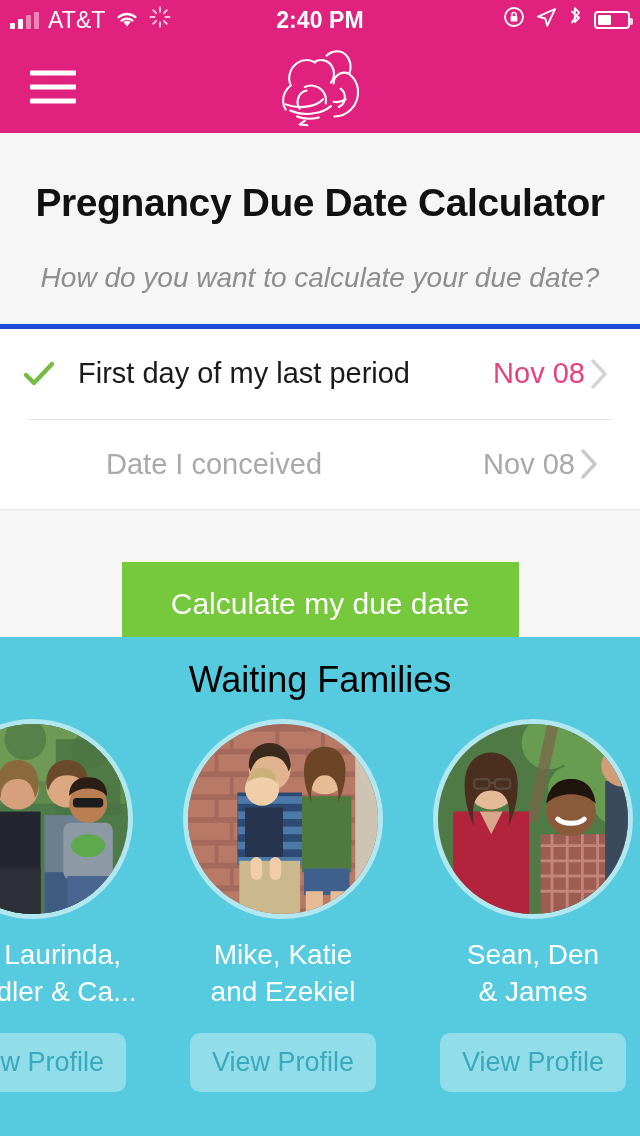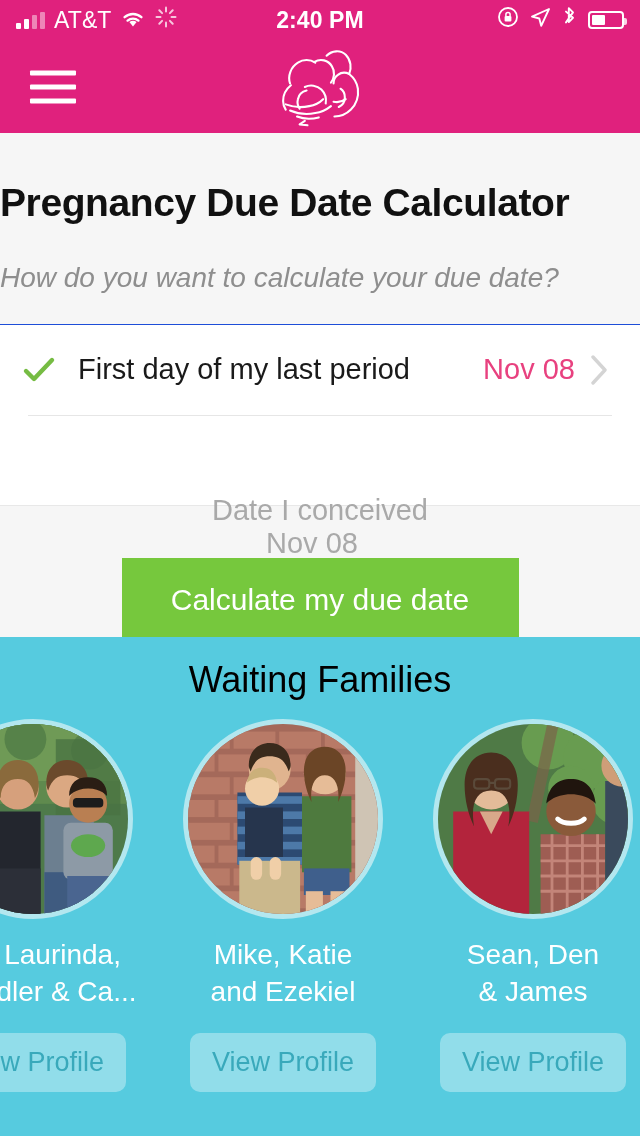--- a/index.html
+++ b/index.html
@@ -7,21 +7,21 @@
   body {
     font-family:"Liberation Sans", sans-serif;
     background:#f5f5f5;
     -webkit-font-smoothing:antialiased;
   }
   .phone { width:640px; height:1136px; position:relative; overflow:hidden; }
 
   
   .statusbar {
     height:40px; background:#e0217d; color:#ffffff;
-    display:flex; align-items:center; padding:0 16px;
+    display:flex; align-items:center; padding:0 10px;
     font-size:23px; letter-spacing:.1px;
   }
   .sb-left { display:flex; align-items:center; gap:9px; flex:1; }
   .sb-center { display:flex; align-items:center; justify-content:center; flex:0 0 auto; }
   .sb-right { display:flex; align-items:center; gap:11px; flex:1; justify-content:flex-end; }
   .bars { display:flex; align-items:flex-end; gap:3px; height:17px; }
   .bars i { width:5px; background:#ffffff; border-radius:1px; display:block; }
   .bars i:nth-child(1){ height:6px; }
   .bars i:nth-child(2){ height:10px; }
   .bars i:nth-child(3){ height:14px; opacity:.45; }
@@ -45,45 +45,45 @@
   }
   .hamburger {
     position:absolute; left:30px; top:50%; transform:translateY(-50%);
     width:46px; display:flex; flex-direction:column; gap:9px; cursor:pointer;
   }
   .hamburger span { display:block; height:5px; background:#ffffff; border-radius:1px; }
   .logo { margin:0 auto; width:115px; height:80px; display:block; }
 
   
   .titleblock {
-    background:#f6f6f6; padding:48px 0 30px 0; text-align:left;
-    border-bottom:1px solid #1d4ed8;
+    background:#f6f6f6; padding:48px 0 30px 0; text-align:center;
+    border-bottom:5px solid #1d4ed8;
   }
   .page-title {
     font-size:39px; font-weight:700; color:#111111; letter-spacing:-.4px;
     line-height:1.15;
   }
   .page-sub {
     margin-top:36px; font-size:28px; color:#8e8e8e; font-weight:400;font-style:italic;
   }
 
   
   .options { background:#ffffff; }
   .opt-row {
     height:90px; display:flex; align-items:center; padding:0 18px 0 0;
     cursor:pointer; position:relative;
   }
-  .opt-row + .opt-row { border-top:1px solid #e6e6e6; margin:0 28px 0 28px; padding-right:0;flex-direction:column; }
+  .opt-row + .opt-row { border-top:1px solid #e6e6e6; margin:0 28px 0 28px; padding-right:0; }
   .opt-check {
     width:78px; flex:0 0 78px; display:flex; align-items:center; justify-content:center;
   }
   .check-glyph { width:34px; height:34px; display:block; }
   .opt-label { flex:1; font-size:29px; color:#1a1a1a; }
   .opt-label.dim { color:#a9a9a9; }
-  .opt-date { font-size:29px; color:#e8417f; margin-right:16px; }
+  .opt-date { font-size:29px; color:#e8417f; margin-right:6px; }
   .opt-date.dim { color:#a9a9a9; }
   .chev { width:17px; height:30px; display:block; margin-right:14px; }
 
   
   .cta-wrap {
     background:#f6f6f6; padding:52px 0 52px 0; display:flex; justify-content:center;
     border-top:1px solid #e8e8e8;
   }
   .cta-btn {
     width:397px; height:84px; background:#76c83d; border:none;

